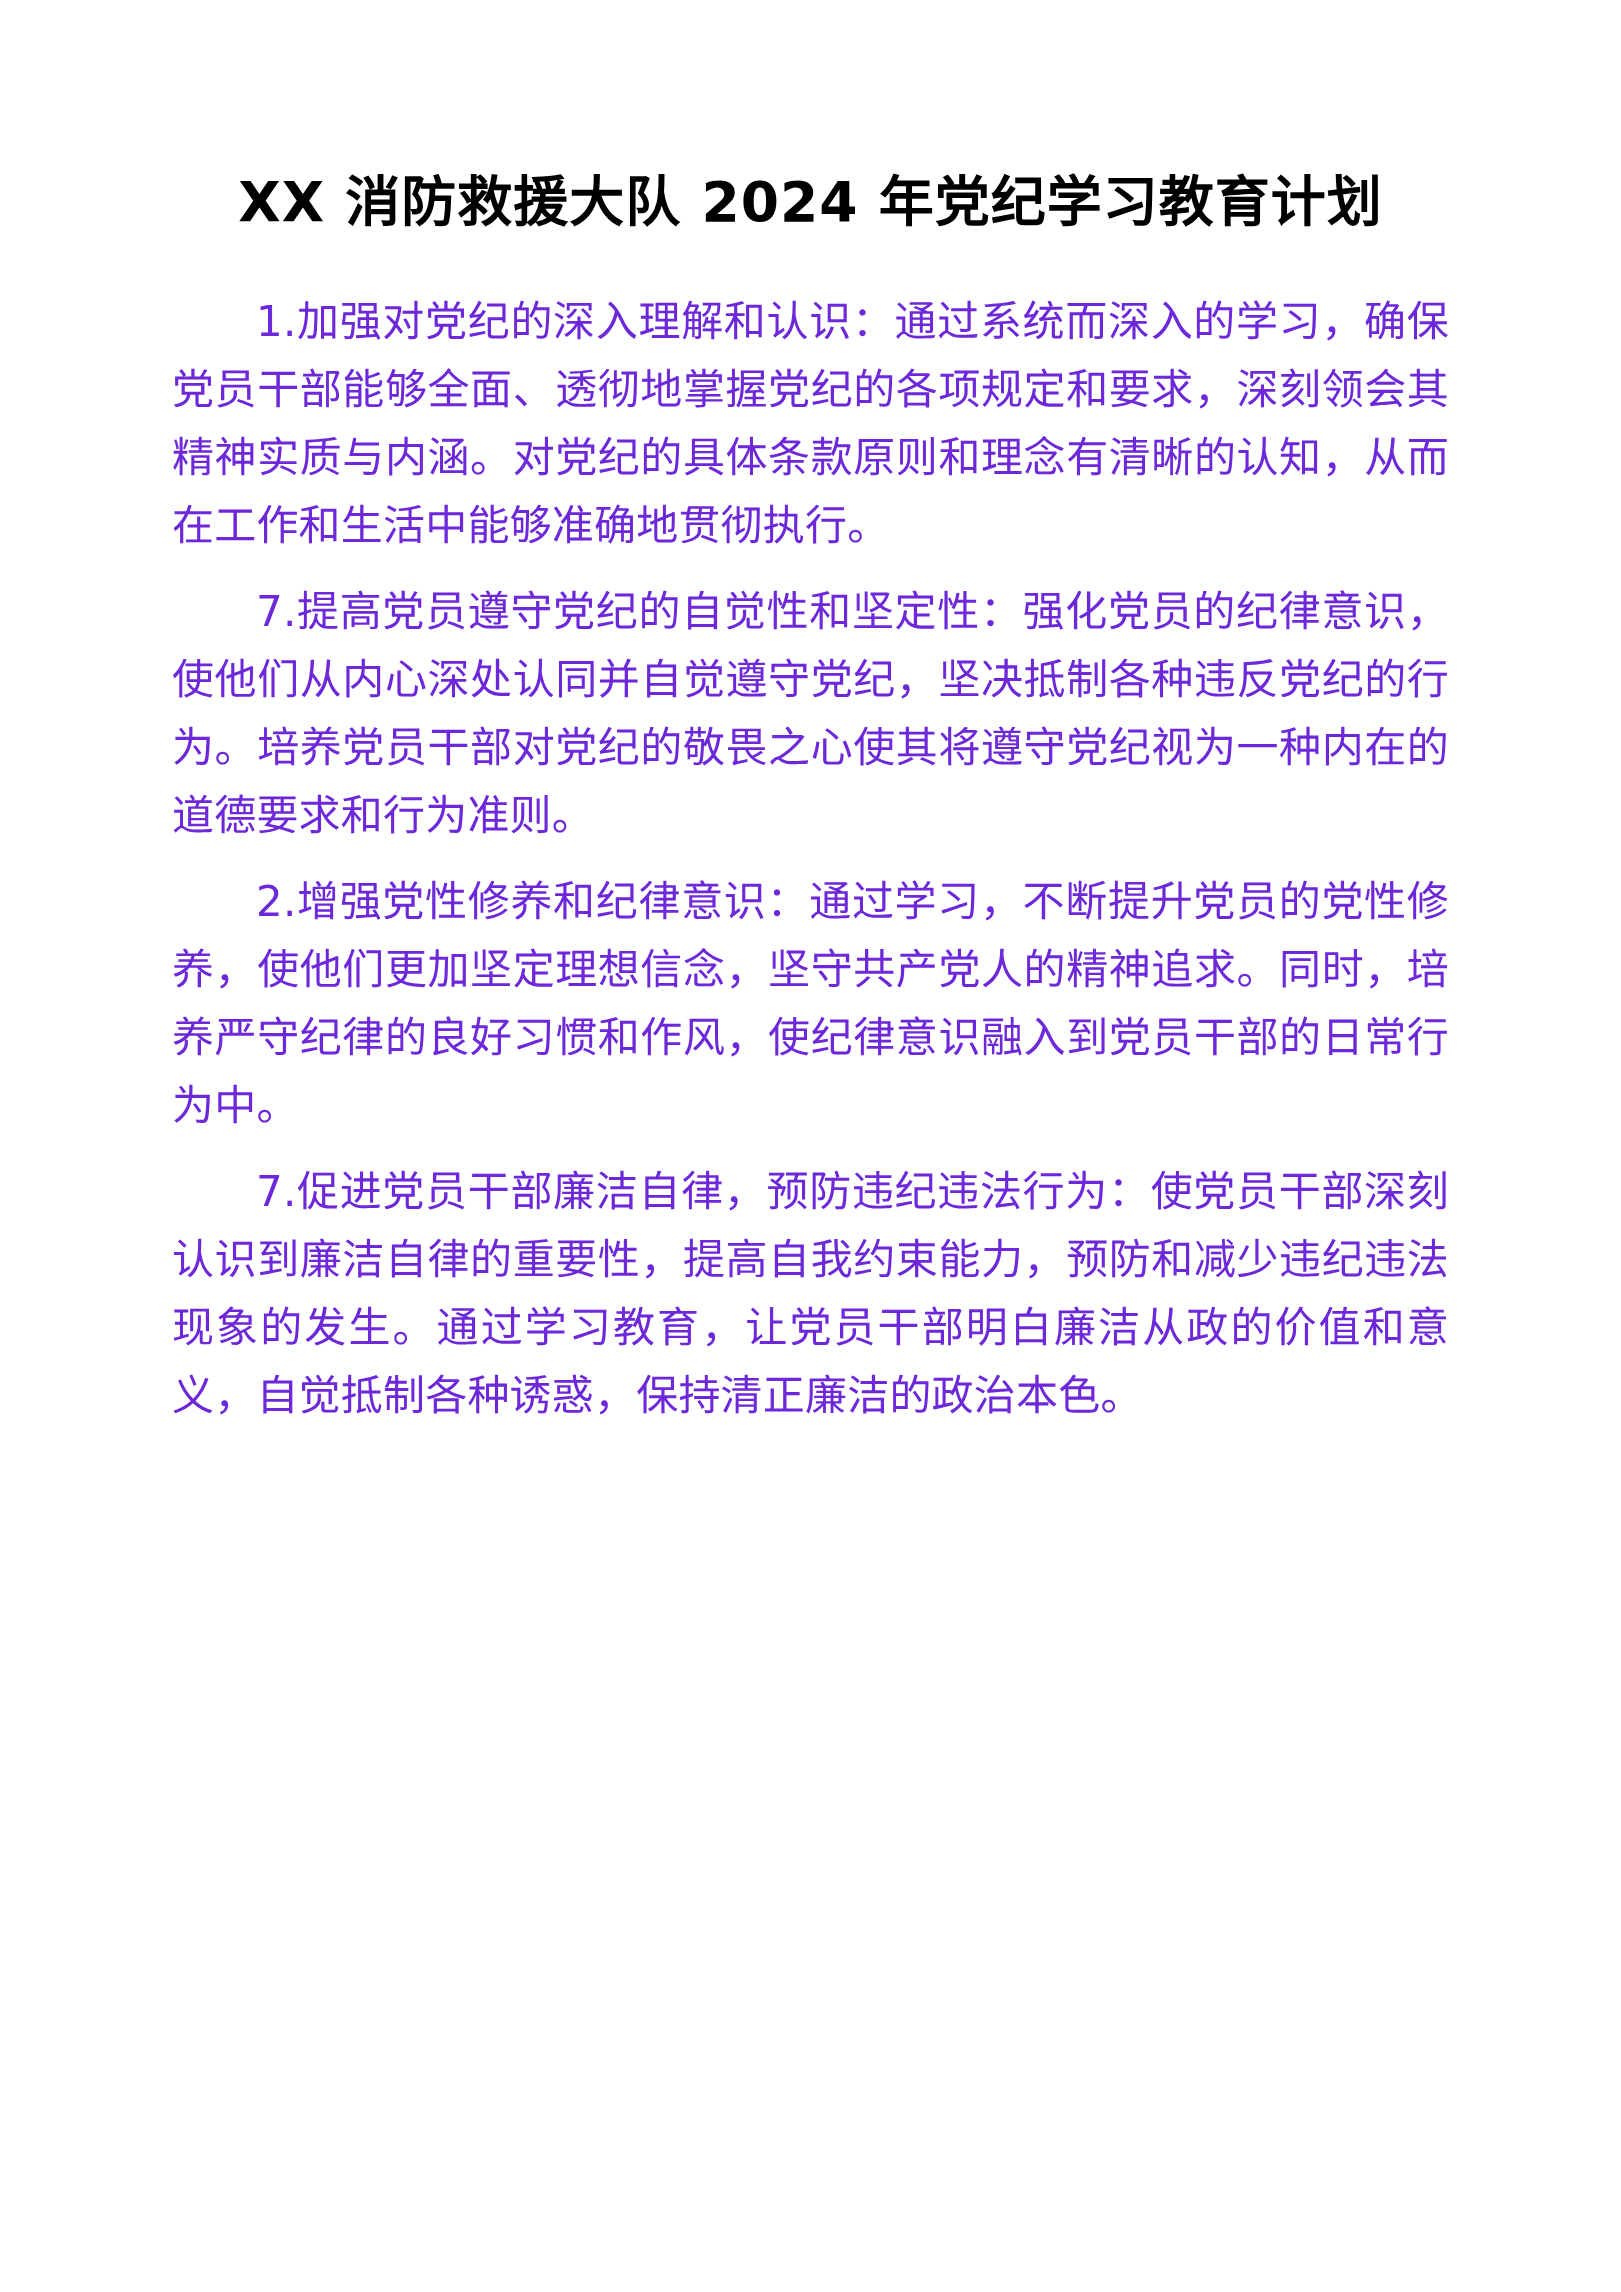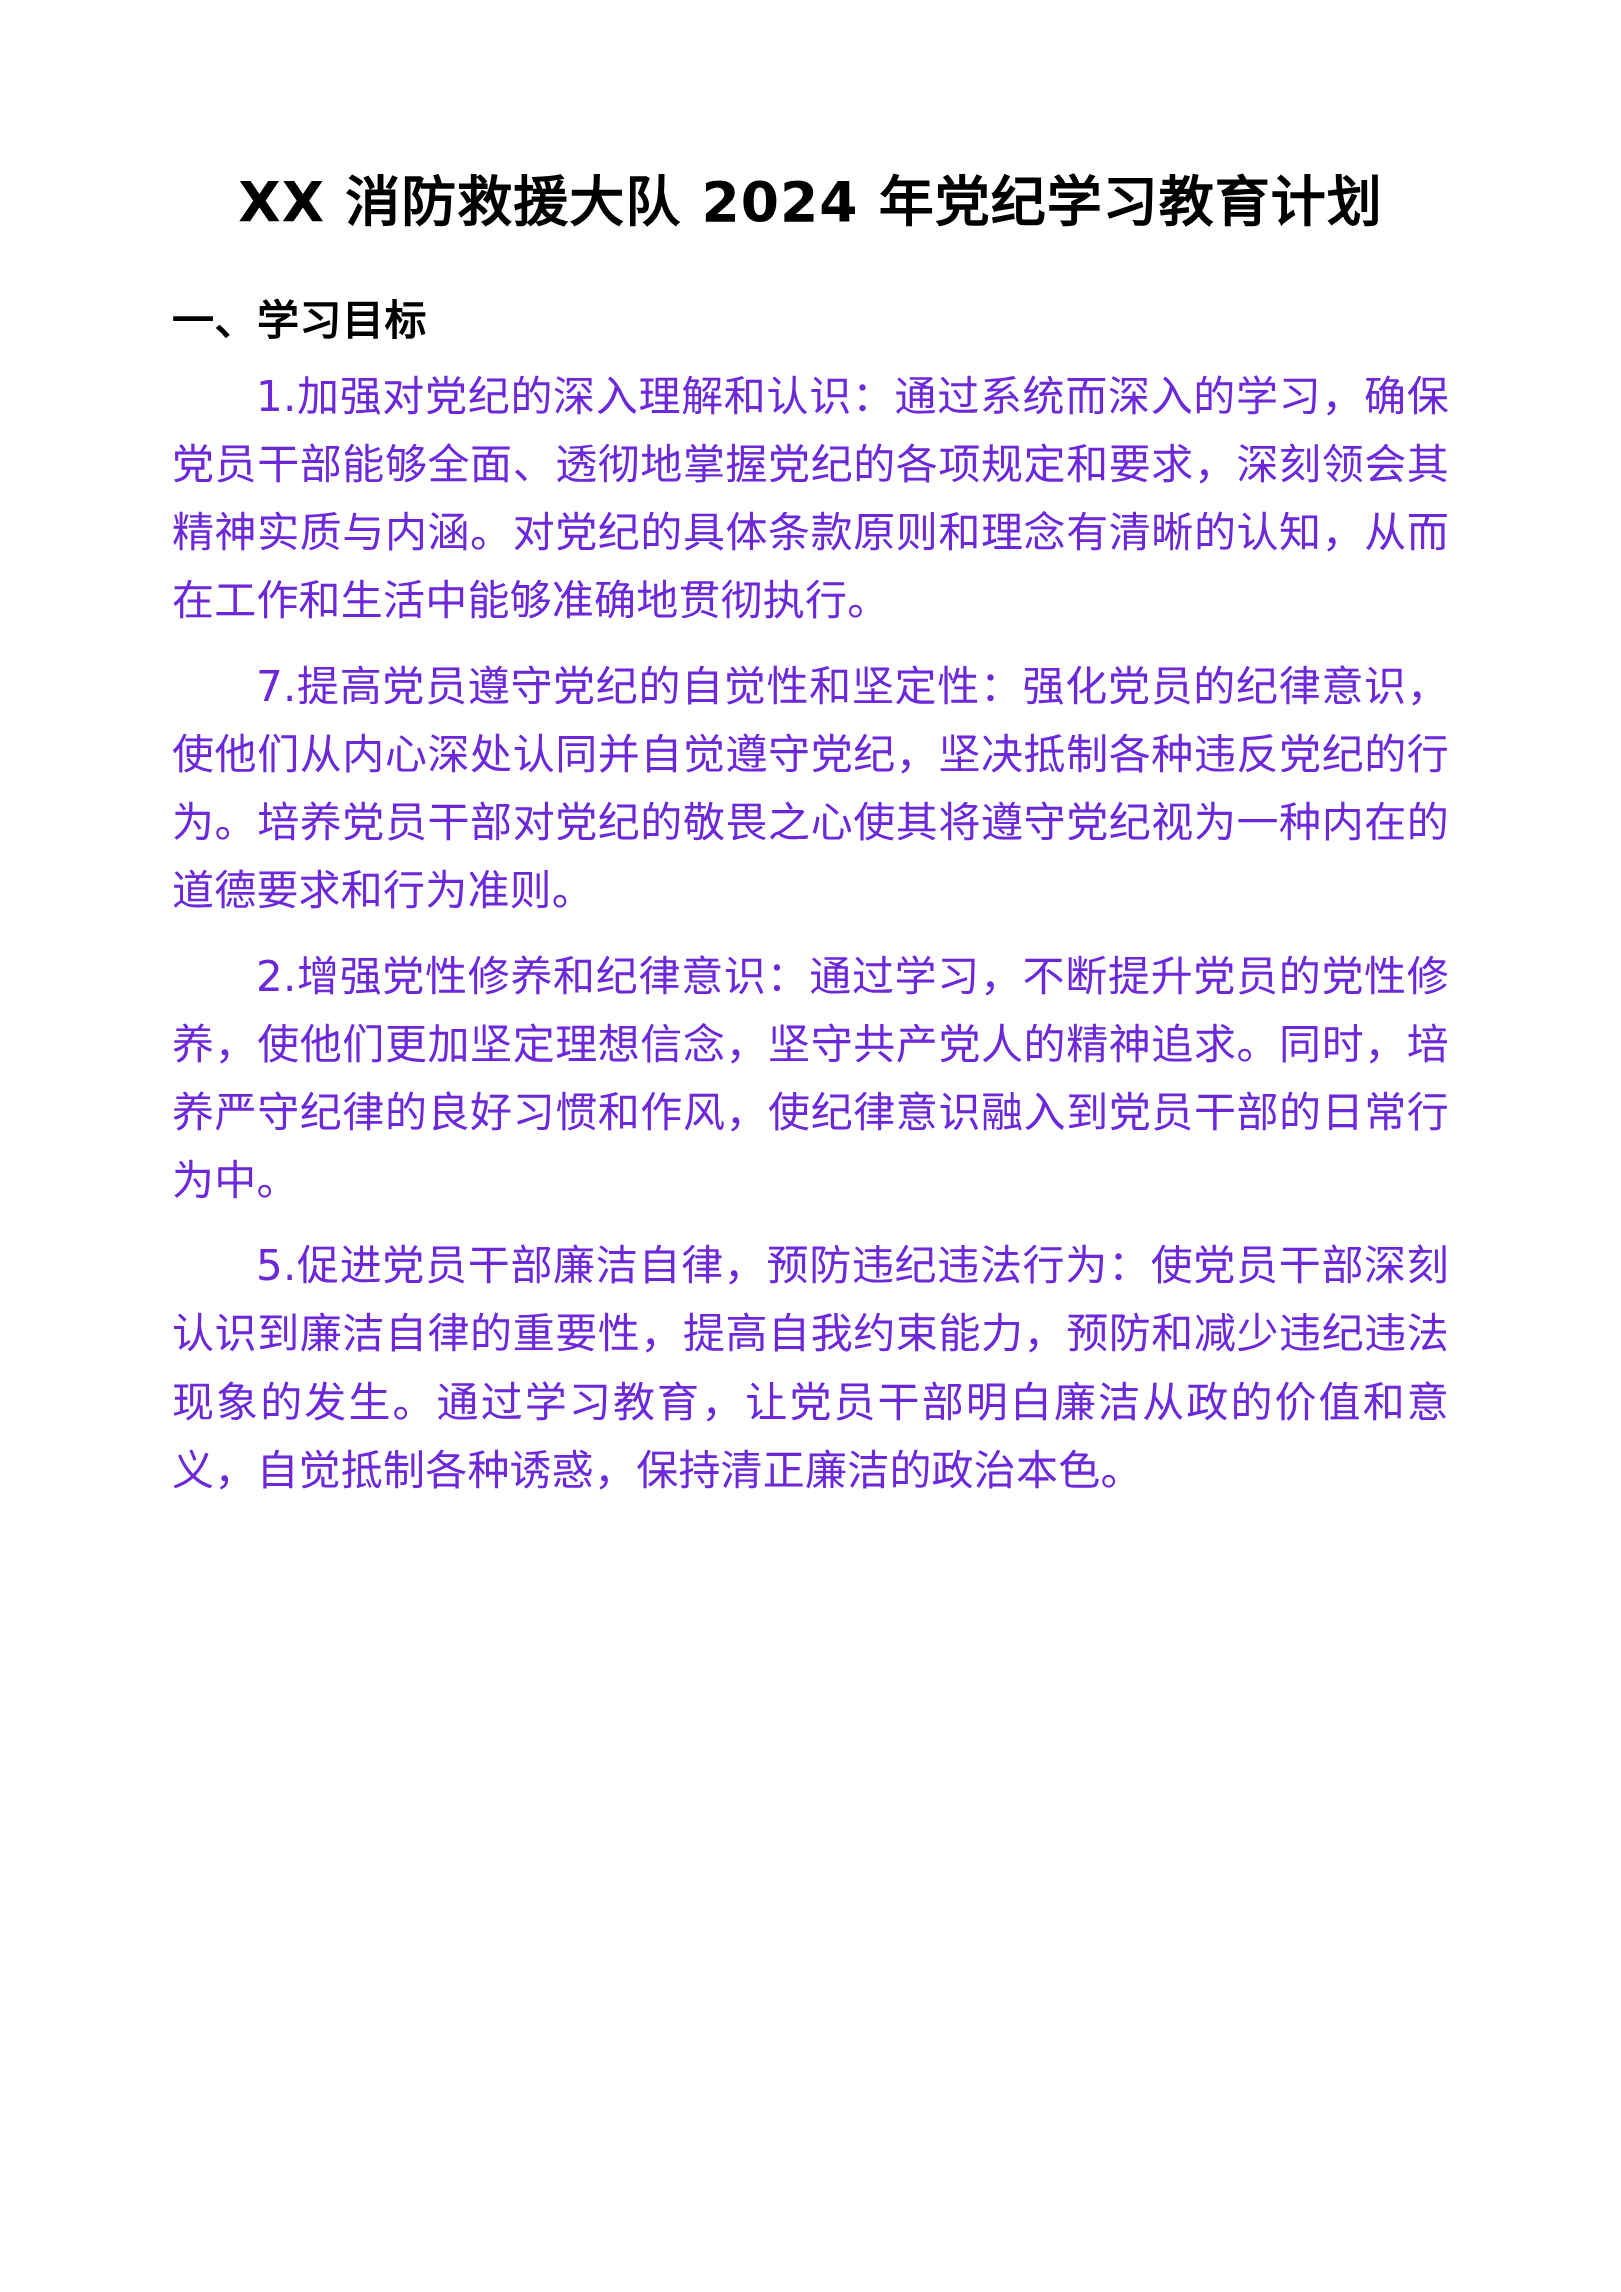--- a/index.html
+++ b/index.html
@@ -50,24 +50,23 @@
     margin-bottom: 0;
   }
 </style>
 </head>
 <body>
 
 <div class="page">
 
   <h1 class="doc-title">XX 消防救援大队 2024 年党纪学习教育计划</h1>
 
-  <h2 class="section-heading">一、学习目标</h2>
 
   <p class="body-para">1.加强对党纪的深入理解和认识：通过系统而深入的学习，确保党员干部能够全面、透彻地掌握党纪的各项规定和要求，深刻领会其精神实质与内涵。对党纪的具体条款原则和理念有清晰的认知，从而在工作和生活中能够准确地贯彻执行。</p>
 
   <p class="body-para">7.提高党员遵守党纪的自觉性和坚定性：强化党员的纪律意识，使他们从内心深处认同并自觉遵守党纪，坚决抵制各种违反党纪的行为。培养党员干部对党纪的敬畏之心使其将遵守党纪视为一种内在的道德要求和行为准则。</p>
 
   <p class="body-para">2.增强党性修养和纪律意识：通过学习，不断提升党员的党性修养，使他们更加坚定理想信念，坚守共产党人的精神追求。同时，培养严守纪律的良好习惯和作风，使纪律意识融入到党员干部的日常行为中。</p>
 
-  <p class="body-para">5.促进党员干部廉洁自律，预防违纪违法行为：使党员干部深刻认识到廉洁自律的重要性，提高自我约束能力，预防和减少违纪违法现象的发生。通过学习教育，让党员干部明白廉洁从政的价值和意义，自觉抵制各种诱惑，保持清正廉洁的政治本色。</p>
+  <p class="body-para">7.促进党员干部廉洁自律，预防违纪违法行为：使党员干部深刻认识到廉洁自律的重要性，提高自我约束能力，预防和减少违纪违法现象的发生。通过学习教育，让党员干部明白廉洁从政的价值和意义，自觉抵制各种诱惑，保持清正廉洁的政治本色。</p>
 
 </div>
 
 
 </body></html>

